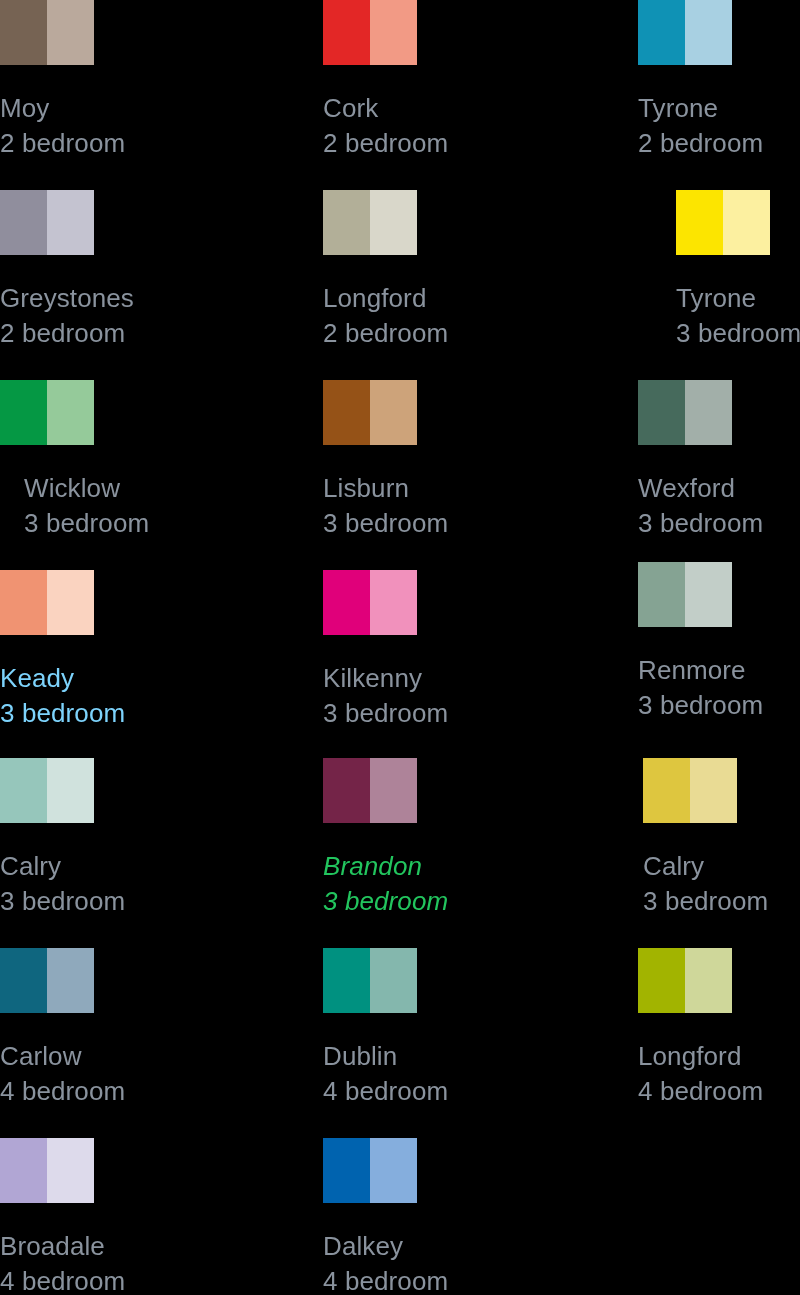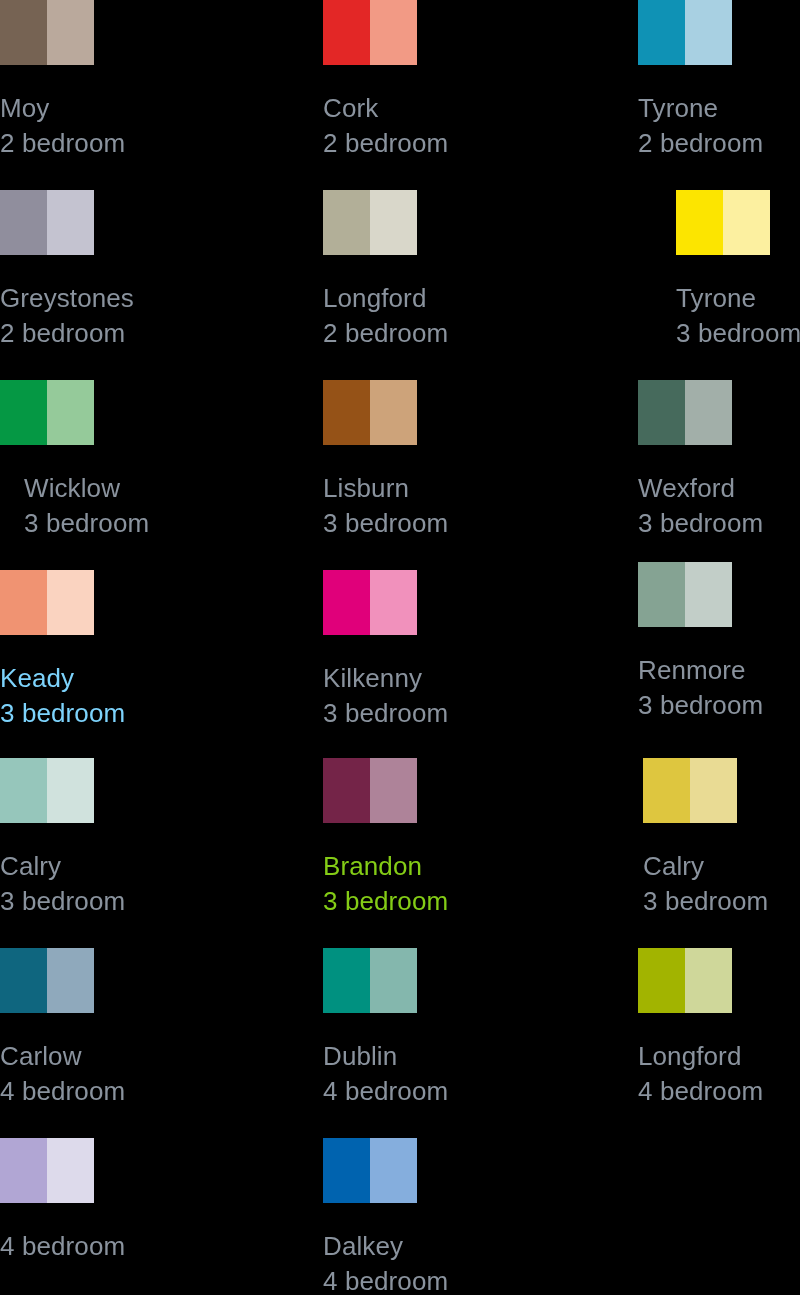--- a/index.html
+++ b/index.html
@@ -185,21 +185,21 @@
       <div class="card-labels" style="color: rgb(138, 147, 158);">
         <span class="card-name">Calry</span>
         <span class="card-beds">3 bedroom</span>
       </div>
     </div>
     <div class="house-type-card" style="left: 323px; top: 758px;">
       <div class="swatch-pair" style="width: 94px; height: 65px;">
         <div class="swatch-half" style="background-color: rgb(116, 36, 72);"></div>
         <div class="swatch-half" style="background-color: rgb(174, 131, 153);"></div>
       </div>
-      <div class="card-labels" style="color: #84cc16;">
+      <div class="card-labels" style="color: #22c55e; font-style: italic;">
         <span class="card-name">Brandon</span>
         <span class="card-beds">3 bedroom</span>
       </div>
     </div>
     <div class="house-type-card" style="left: 643px; top: 758px;">
       <div class="swatch-pair" style="width: 94px; height: 65px;">
         <div class="swatch-half" style="background-color: rgb(222, 198, 63);"></div>
         <div class="swatch-half" style="background-color: rgb(233, 219, 148);"></div>
       </div>
       <div class="card-labels" style="color: rgb(138, 147, 158);">
@@ -236,20 +236,21 @@
         <span class="card-name">Longford</span>
         <span class="card-beds">4 bedroom</span>
       </div>
     </div>
     <div class="house-type-card" style="left: 0px; top: 1138px;">
       <div class="swatch-pair" style="width: 94px; height: 65px;">
         <div class="swatch-half" style="background-color: rgb(177, 166, 212);"></div>
         <div class="swatch-half" style="background-color: rgb(221, 218, 235);"></div>
       </div>
       <div class="card-labels" style="color: rgb(138, 147, 158);">
+        <span class="card-name">Broadale</span>
         <span class="card-beds">4 bedroom</span>
       </div>
     </div>
     <div class="house-type-card" style="left: 323px; top: 1138px;">
       <div class="swatch-pair" style="width: 94px; height: 65px;">
         <div class="swatch-half" style="background-color: rgb(0, 99, 175);"></div>
         <div class="swatch-half" style="background-color: rgb(133, 174, 221);"></div>
       </div>
       <div class="card-labels" style="color: rgb(138, 147, 158);">
         <span class="card-name">Dalkey</span>

